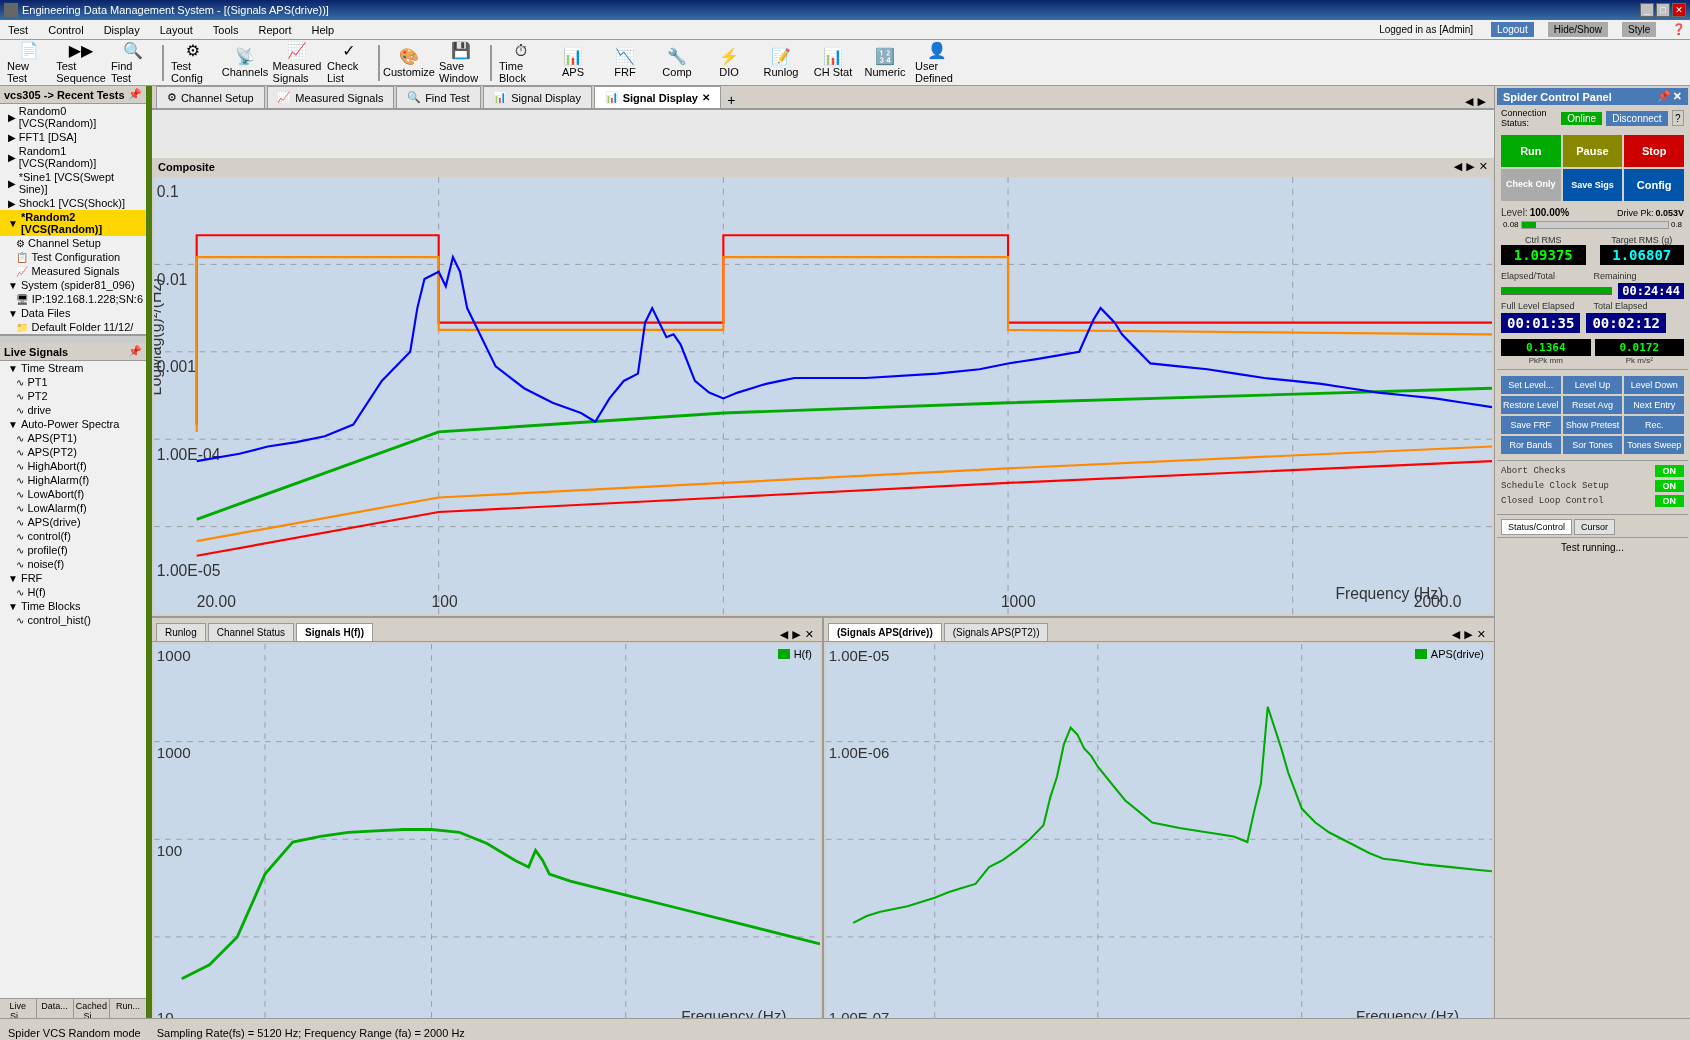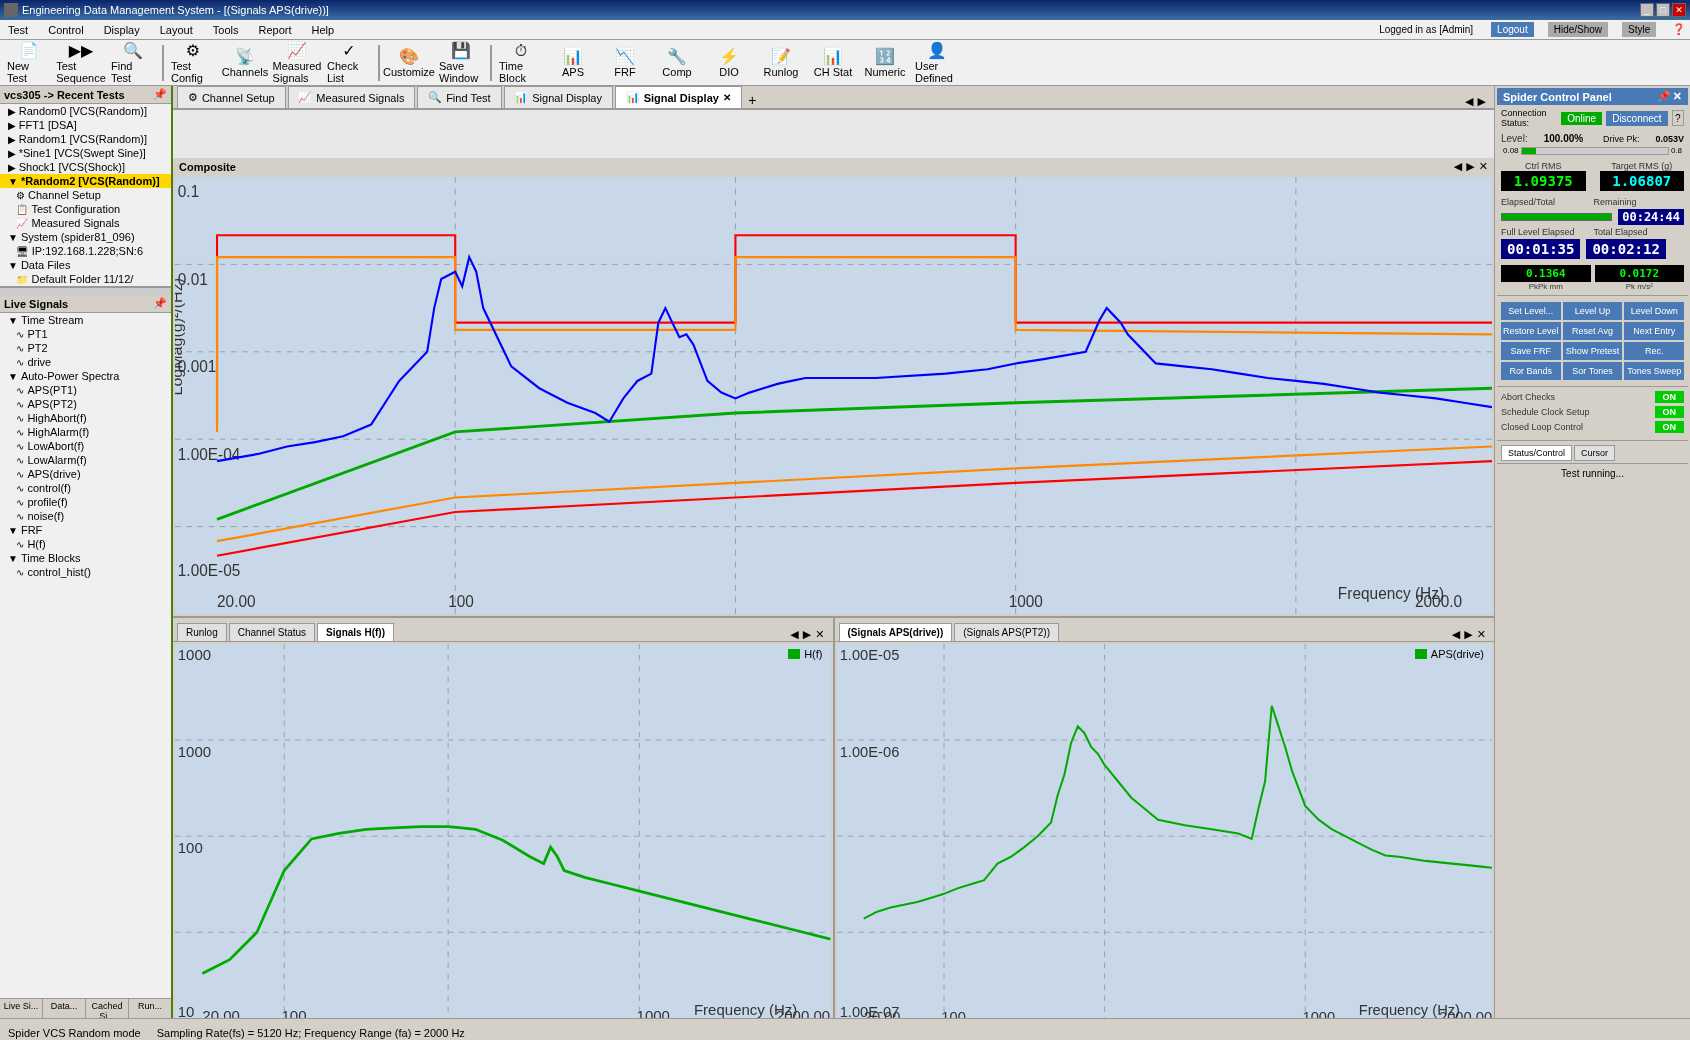--- a/index.html
+++ b/index.html
@@ -59,23 +59,23 @@
     .toolbar-separator { width: 2px; height: 36px; background: #999; margin: 0 2px; }
 
     
     .main-layout {
       display: flex;
       height: calc(1040px - 20px - 20px - 46px - 22px);
     }
 
     
     .left-panel {
-      width: 173px;
+      width: 152px;
       background: #f0f0f0;
-      border-right: 2px solid #4d7c0f;
+      border-right: 6px solid #4d7c0f;
       display: flex;
       flex-direction: column;
       overflow: hidden;
     }
     .left-panel-top {
       flex: 0 0 auto;
       border-bottom: 1px solid #999;
     }
     .panel-header {
       background: #d4d0c8;
@@ -289,21 +289,21 @@
     .btn-config { background: #0055aa; }
 
     
     .level-display {
       background: #d4d0c8;
       padding: 2px 4px;
     }
     .level-row {
       display: flex;
       align-items: center;
-      gap: 16px;
+      gap: 2px;
       margin-bottom: 2px;
     }
     .level-label { font-size: 10px; color: #333; }
     .level-value { font-weight: bold; font-size: 10px; color: #000; }
     .level-bar {
       flex: 1;
       height: 8px;
       background: #ccc;
       border: 1px solid #999;
       position: relative;
@@ -388,21 +388,21 @@
     
     .toggle-rows {
       padding: 2px 4px;
     }
     .toggle-row {
       display: flex;
       align-items: center;
       justify-content: space-between;
       margin-bottom: 3px;
     }
-    .toggle-label { font-size: 9px; color: #333; }
+    .toggle-label { font-size: 9px; color: #333; font-family: Liberation Mono, monospace; }
     .toggle-on {
       background: #00cc00;
       color: white;
       padding: 1px 8px;
       font-size: 9px;
       font-weight: bold;
     }
 
     
     .status-tabs {
@@ -898,20 +898,28 @@
       </div>
     </div>
 
     <div class="connection-row">
       <span style="font-size:9px;">Connection Status:</span>
       <span class="status-online">Online</span>
       <button class="disconnect-btn">Disconnect</button>
       <div class="help-btn">?</div>
     </div>
 
+    <div class="ctrl-buttons">
+      <button class="ctrl-btn btn-run">Run</button>
+      <button class="ctrl-btn btn-pause">Pause</button>
+      <button class="ctrl-btn btn-stop">Stop</button>
+      <button class="ctrl-btn btn-check" style="font-size:9px; line-height:1.1;">Check Only</button>
+      <button class="ctrl-btn btn-save" style="font-size:9px;">Save Sigs</button>
+      <button class="ctrl-btn btn-config">Config</button>
+    </div>
 
     <div class="level-display">
       <div class="level-row">
         <span class="level-label">Level:</span>
         <span class="level-value">100.00%</span>
         <span style="margin-left:auto; font-size:9px;">Drive Pk:</span>
         <span style="font-size:9px; font-weight:bold;">0.053V</span>
       </div>
       <div style="display:flex; align-items:center; gap:2px; padding:0 2px; margin-bottom:2px;">
         <span style="font-size:8px;">0.08</span>

